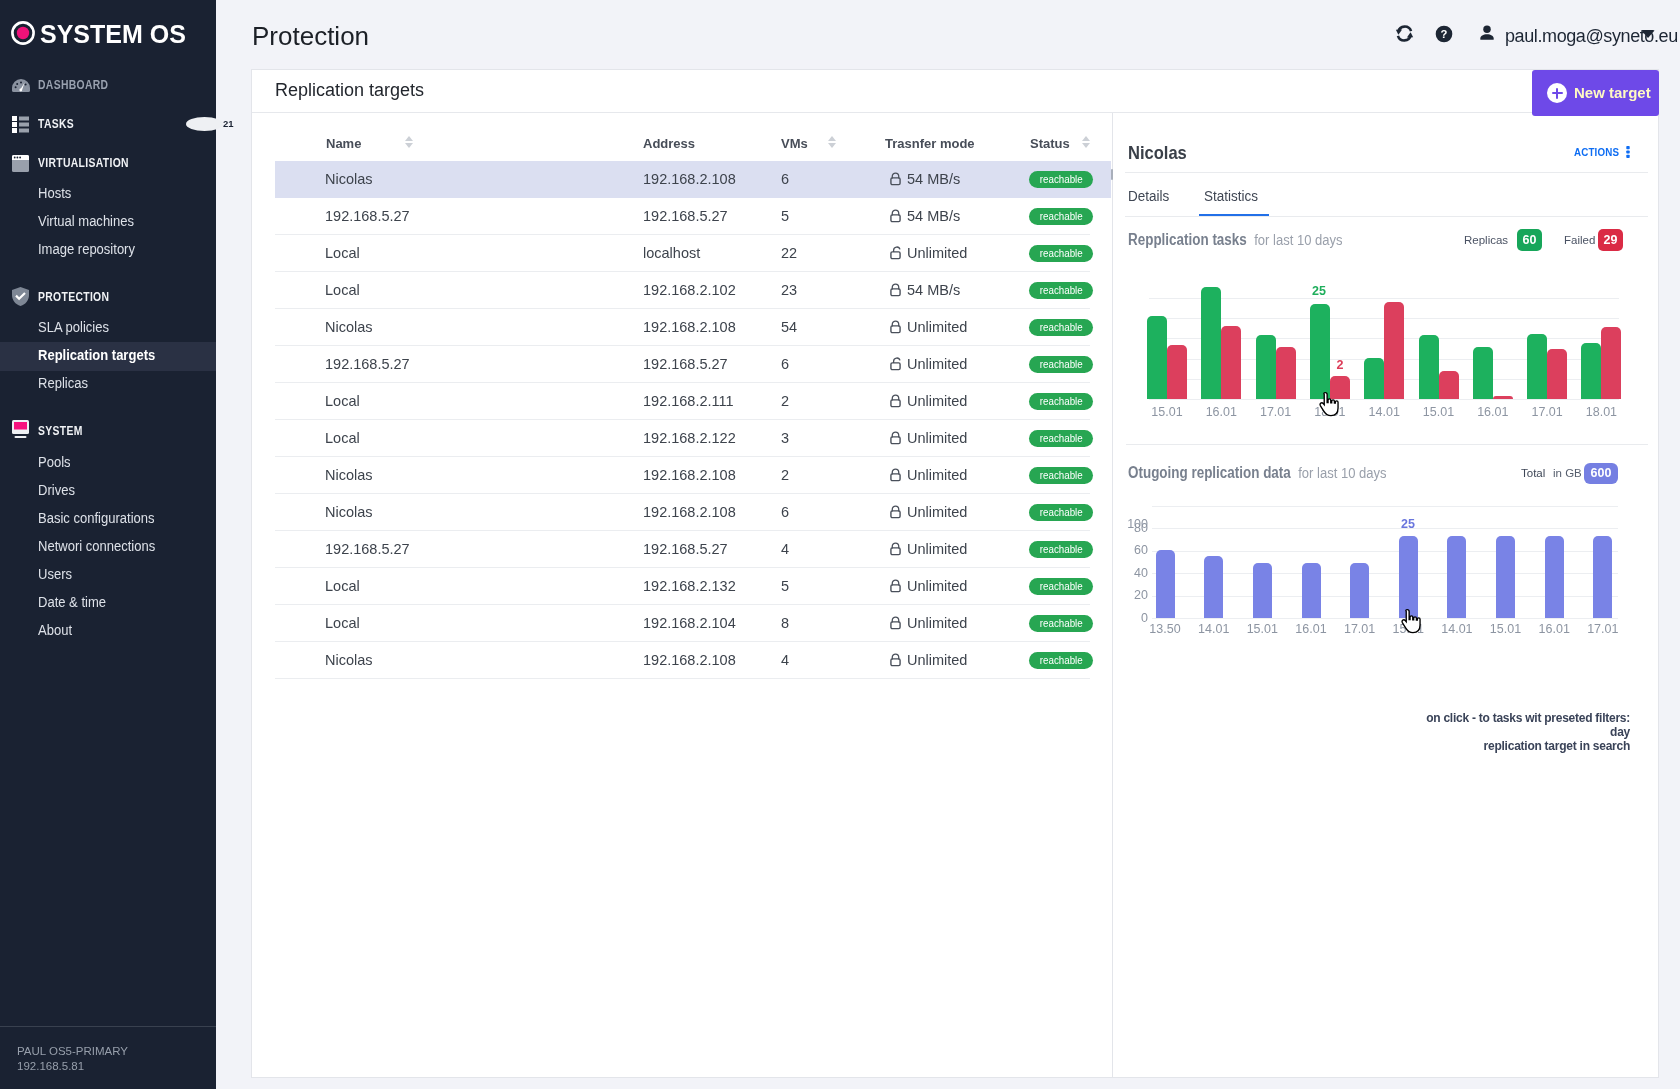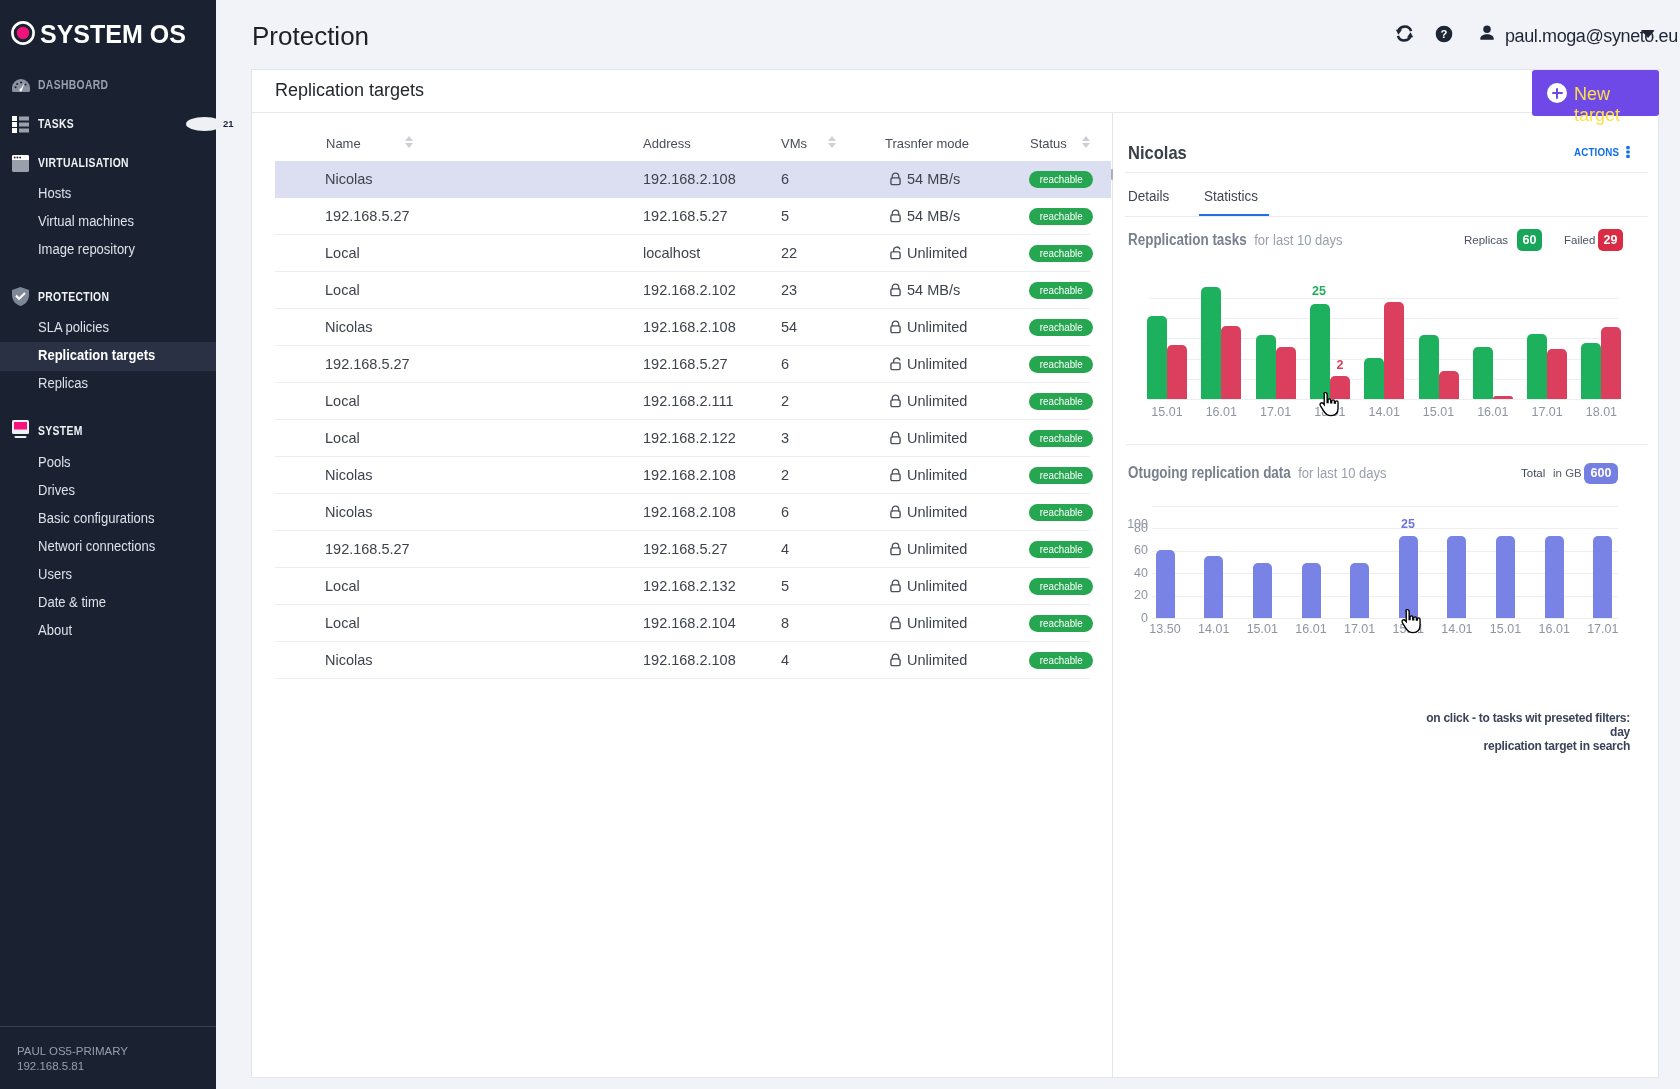--- a/index.html
+++ b/index.html
@@ -21,25 +21,25 @@
   #caret { position:absolute; left:1641px; top:30px; width:0; height:0; border-left:7.5px solid transparent; border-right:7.5px solid transparent; border-top:8.5px solid #1d2634; border-radius:2px; }
 
   
   #card { position:absolute; left:251px; top:69px; width:1408px; height:1009px; background:#fff; border:1px solid #e3e5ea; }
   #cardhead { position:absolute; left:0; top:0; width:100%; height:43px; border-bottom:1px solid #e6e8ec; }
   #cardtitle { position:absolute; left:23px; top:10px; font-size:18px; color:#22262d; }
   #newtarget { position:absolute; right:-1px; top:0; width:127px; height:46px; background:#6e49e8; border-radius:3px; }
   #newtarget .pluscirc { position:absolute; left:15px; top:13px; width:20px; height:20px; border-radius:50%; background:#fff; }
   #newtarget .pluscirc:before { content:""; position:absolute; left:4.5px; top:9px; width:11px; height:2.4px; background:#6e49e8; border-radius:1px; }
   #newtarget .pluscirc:after { content:""; position:absolute; left:9px; top:4.5px; width:2.4px; height:11px; background:#6e49e8; border-radius:1px; }
-  #newtarget .lbl { position:absolute; left:42px; top:14px; font-size:18px; color:#fde047; }
+  #newtarget .lbl { position:absolute; left:42px; top:14px; font-size:15px; color:#fef9c3;font-weight:bold; }
   #vdivider { position:absolute; left:860px; top:43px; width:1px; height:964px; background:#e3e5ea; }
 
   
-  .th { position:absolute; font-size:13px; font-weight:normal; color:#474d58; }
+  .th { position:absolute; font-size:13px; font-weight:bold; color:#474d58; }
   .sort { position:absolute; width:8px; height:12px; }
   .sort:before { content:""; position:absolute; left:0; top:0; border-left:4px solid transparent; border-right:4px solid transparent; border-bottom:5px solid #ccd0d6; }
   .sort:after { content:""; position:absolute; left:0; bottom:0; border-left:4px solid transparent; border-right:4px solid transparent; border-top:5px solid #ccd0d6; }
   .row { position:absolute; left:23px; width:815px; height:37px; border-bottom:1px solid #ebedf0; }
   .row.sel { width:836px; background:#dbdff1; border-bottom:none; }
   .cell { position:absolute; top:10px; font-size:14.5px; color:#3d434c; white-space:nowrap; }
   .c-name { left:50px; }
   .c-addr { left:368px; }
   .c-vms  { left:506px; }
   .c-mode { left:632px; }

